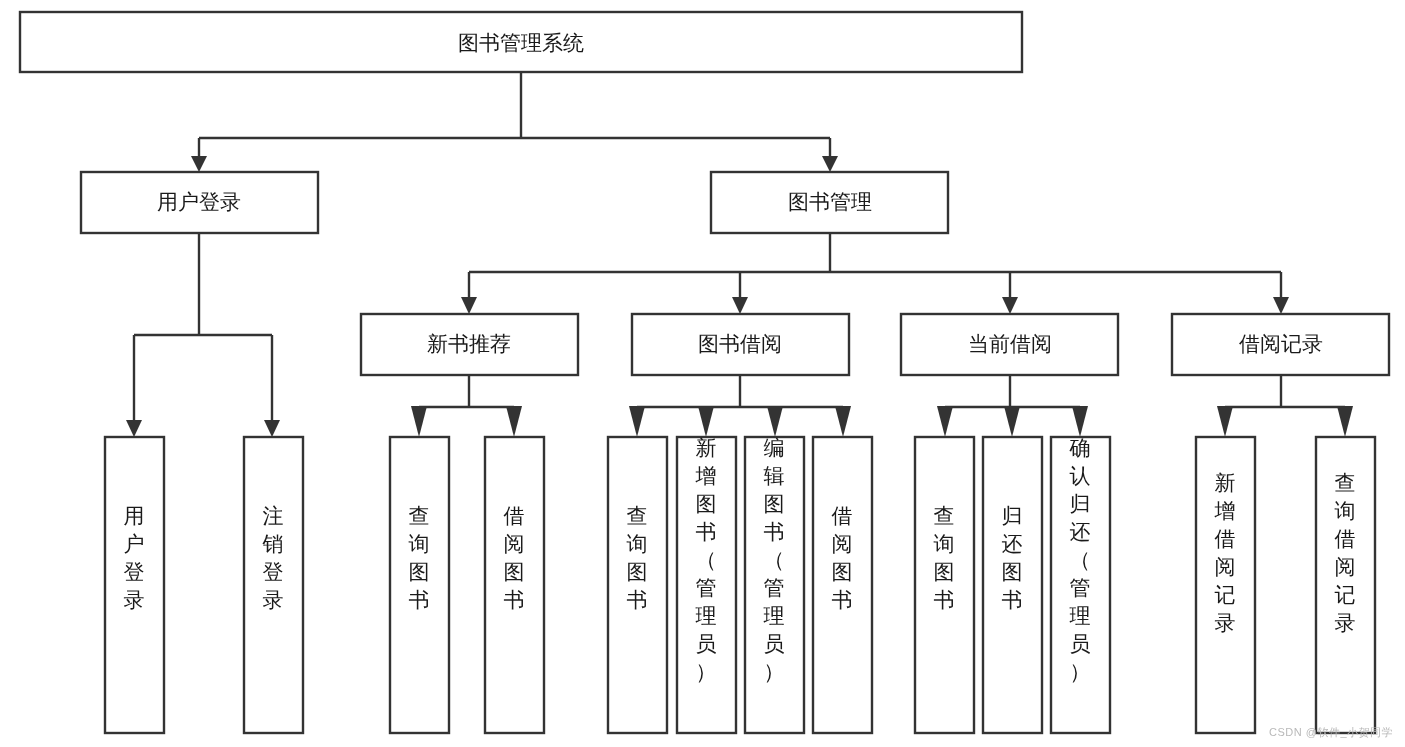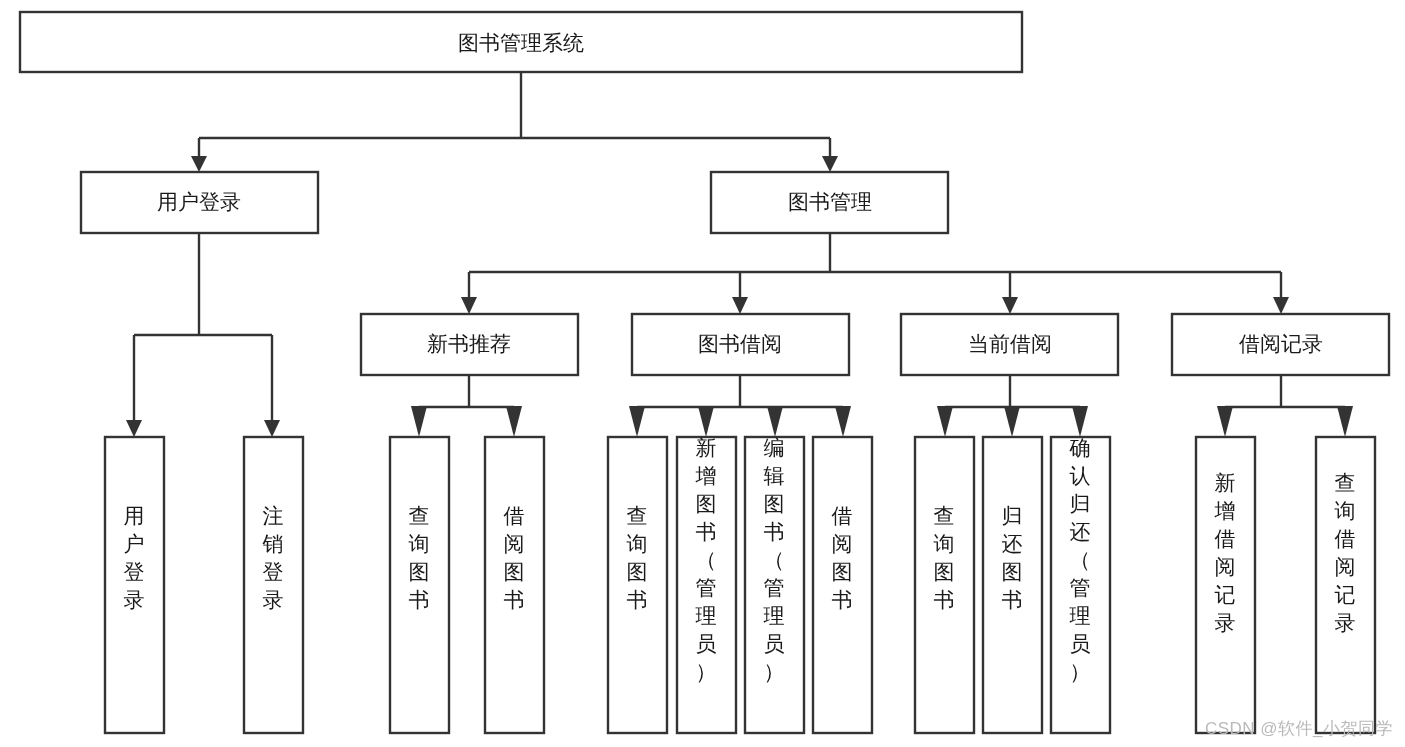--- a/index.html
+++ b/index.html
@@ -52,21 +52,21 @@
   }
   .arrow-head {
     fill: #333333;
     stroke: none;
   }
   .watermark {
     position: absolute;
     right: 12px;
     bottom: 7px;
     font-family: "Liberation Sans", "DejaVu Sans", sans-serif;
-    font-size: 17px;
+    font-size: 11px;
     color: #b9b9b9;
     letter-spacing: 0.5px;
     white-space: nowrap;
     pointer-events: none;
     user-select: none;
   }
 </style>
 </head>
 <body>
 

